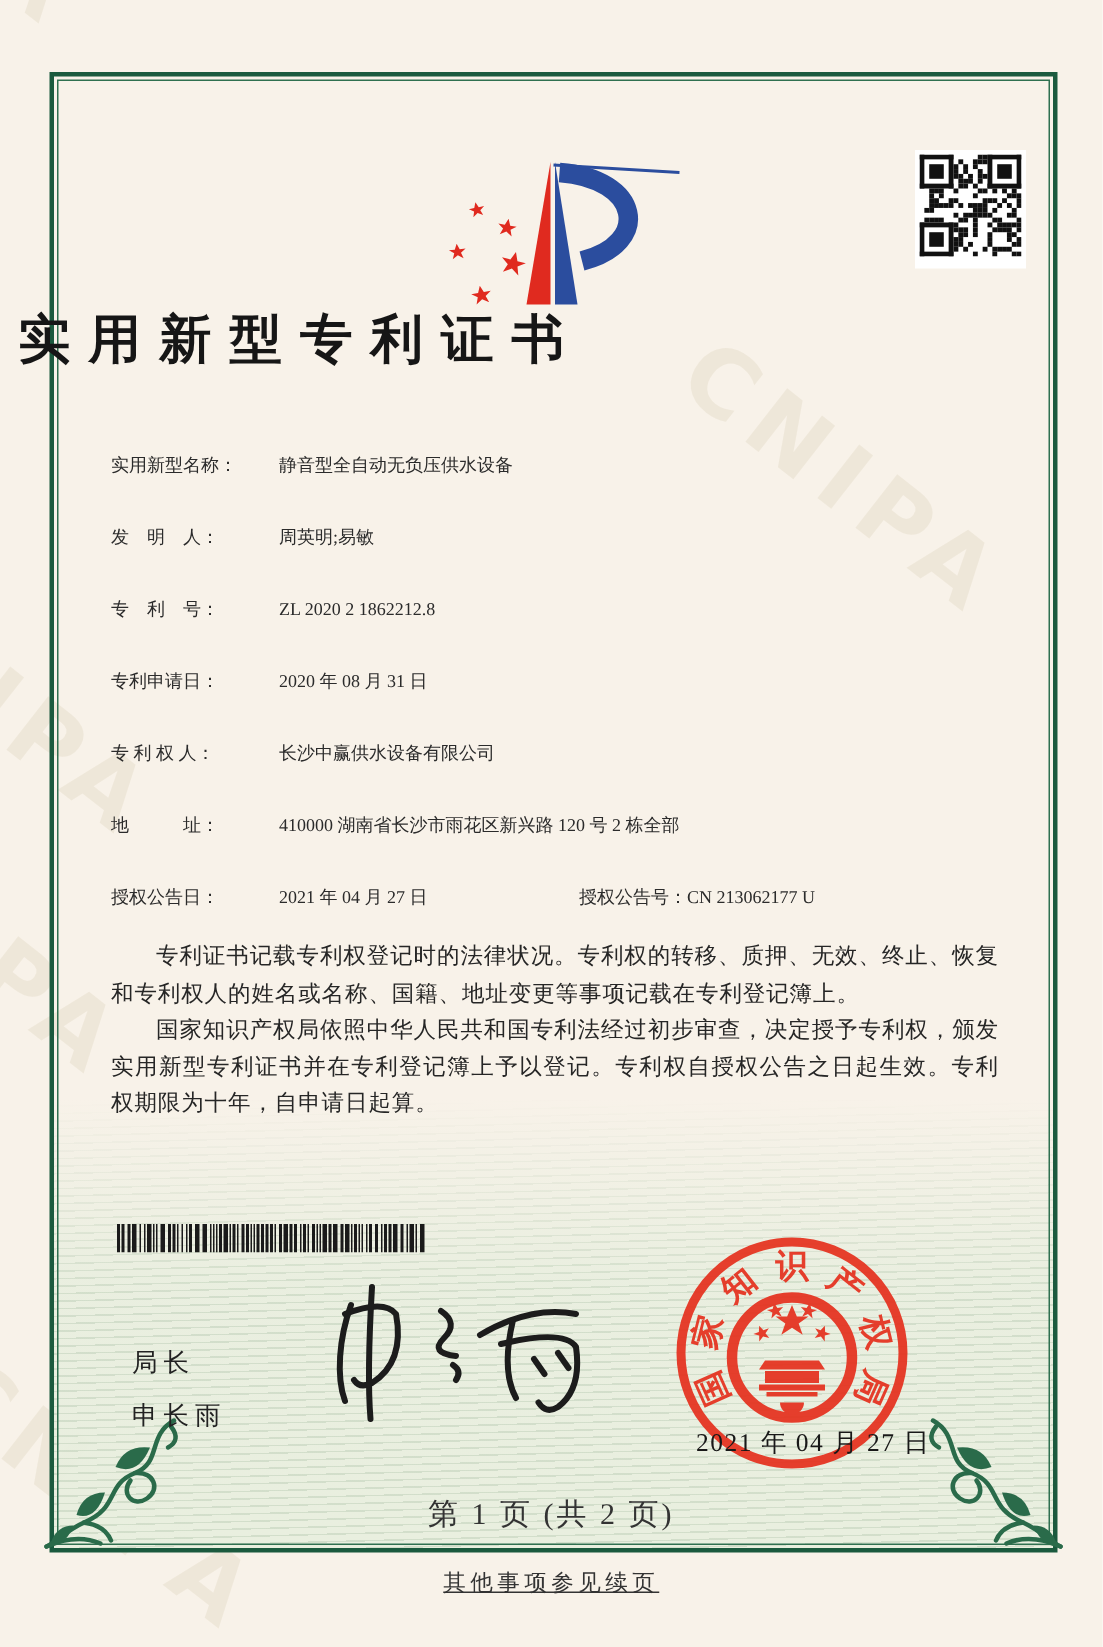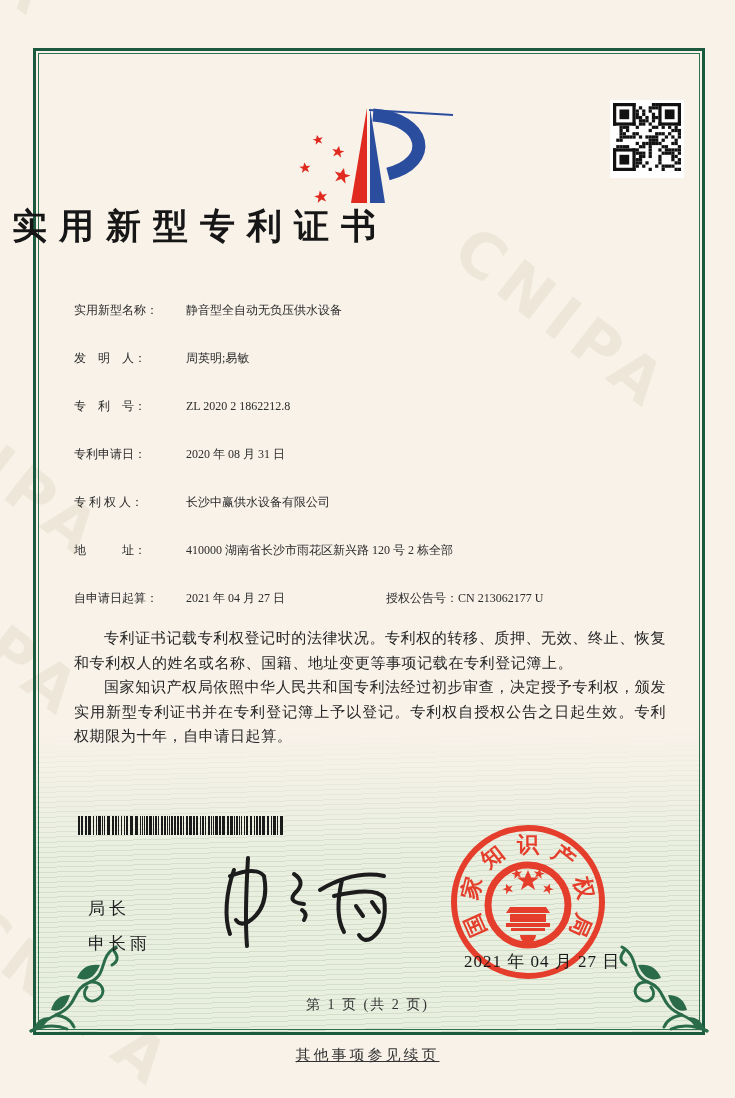--- a/index.html
+++ b/index.html
@@ -80,21 +80,21 @@
     font-size:22px; font-weight:bold; fill:#e5301d;
     text-anchor:middle; dominant-baseline:central;
     font-family:"Liberation Serif","DejaVu Serif",serif;
   }
   .seal-date{
     position:absolute; left:464px; top:950px; z-index:4;
     font-size:17px; letter-spacing:1px; color:#181818; white-space:nowrap;
   }
   .page-footer{
     position:absolute; left:0; right:0; top:996px; z-index:2;
-    text-align:center; font-size:14px; letter-spacing:2px; color:#333;
+    text-align:center; font-size:20px; letter-spacing:2px; color:#333;
   }
   .continuation{
     position:absolute; left:0; right:0; top:1046px; z-index:2;
     text-align:center; font-size:15px; letter-spacing:3px; color:#333;text-decoration:underline;
   }
 </style>
 </head>
 <body>
 
 <div class="page">
@@ -327,21 +327,21 @@
       <span class="field-label">专利申请日：</span><span class="field-value">2020 年 08 月 31 日</span>
     </div>
     <div class="field-row">
       <span class="field-label">专 利 权 人：</span><span class="field-value">长沙中赢供水设备有限公司</span>
     </div>
     <div class="field-row">
       <span class="field-label">地　　　址：</span><span class="field-value">410000 湖南省长沙市雨花区新兴路 120 号 2 栋全部</span>
     </div>
     <div class="field-row">
       <span>
-        <span class="field-label">自申请日起算：</span><span class="field-value">2021 年 04 月 27 日</span>
+        <span class="field-label">授权公告日：</span><span class="field-value">2021 年 04 月 27 日</span>
       </span>
       <span class="field-col2">
         <span class="field-label" style="min-width:0;">授权公告号：</span><span class="field-value">CN 213062177 U</span>
       </span>
     </div>
   </div>
 
   <div class="body-text">
     <p>专利证书记载专利权登记时的法律状况。专利权的转移、质押、无效、终止、恢复和专利权人的姓名或名称、国籍、地址变更等事项记载在专利登记簿上。</p>
     <p>国家知识产权局依照中华人民共和国专利法经过初步审查，决定授予专利权，颁发实用新型专利证书并在专利登记簿上予以登记。专利权自授权公告之日起生效。专利权期限为十年，自申请日起算。</p>

